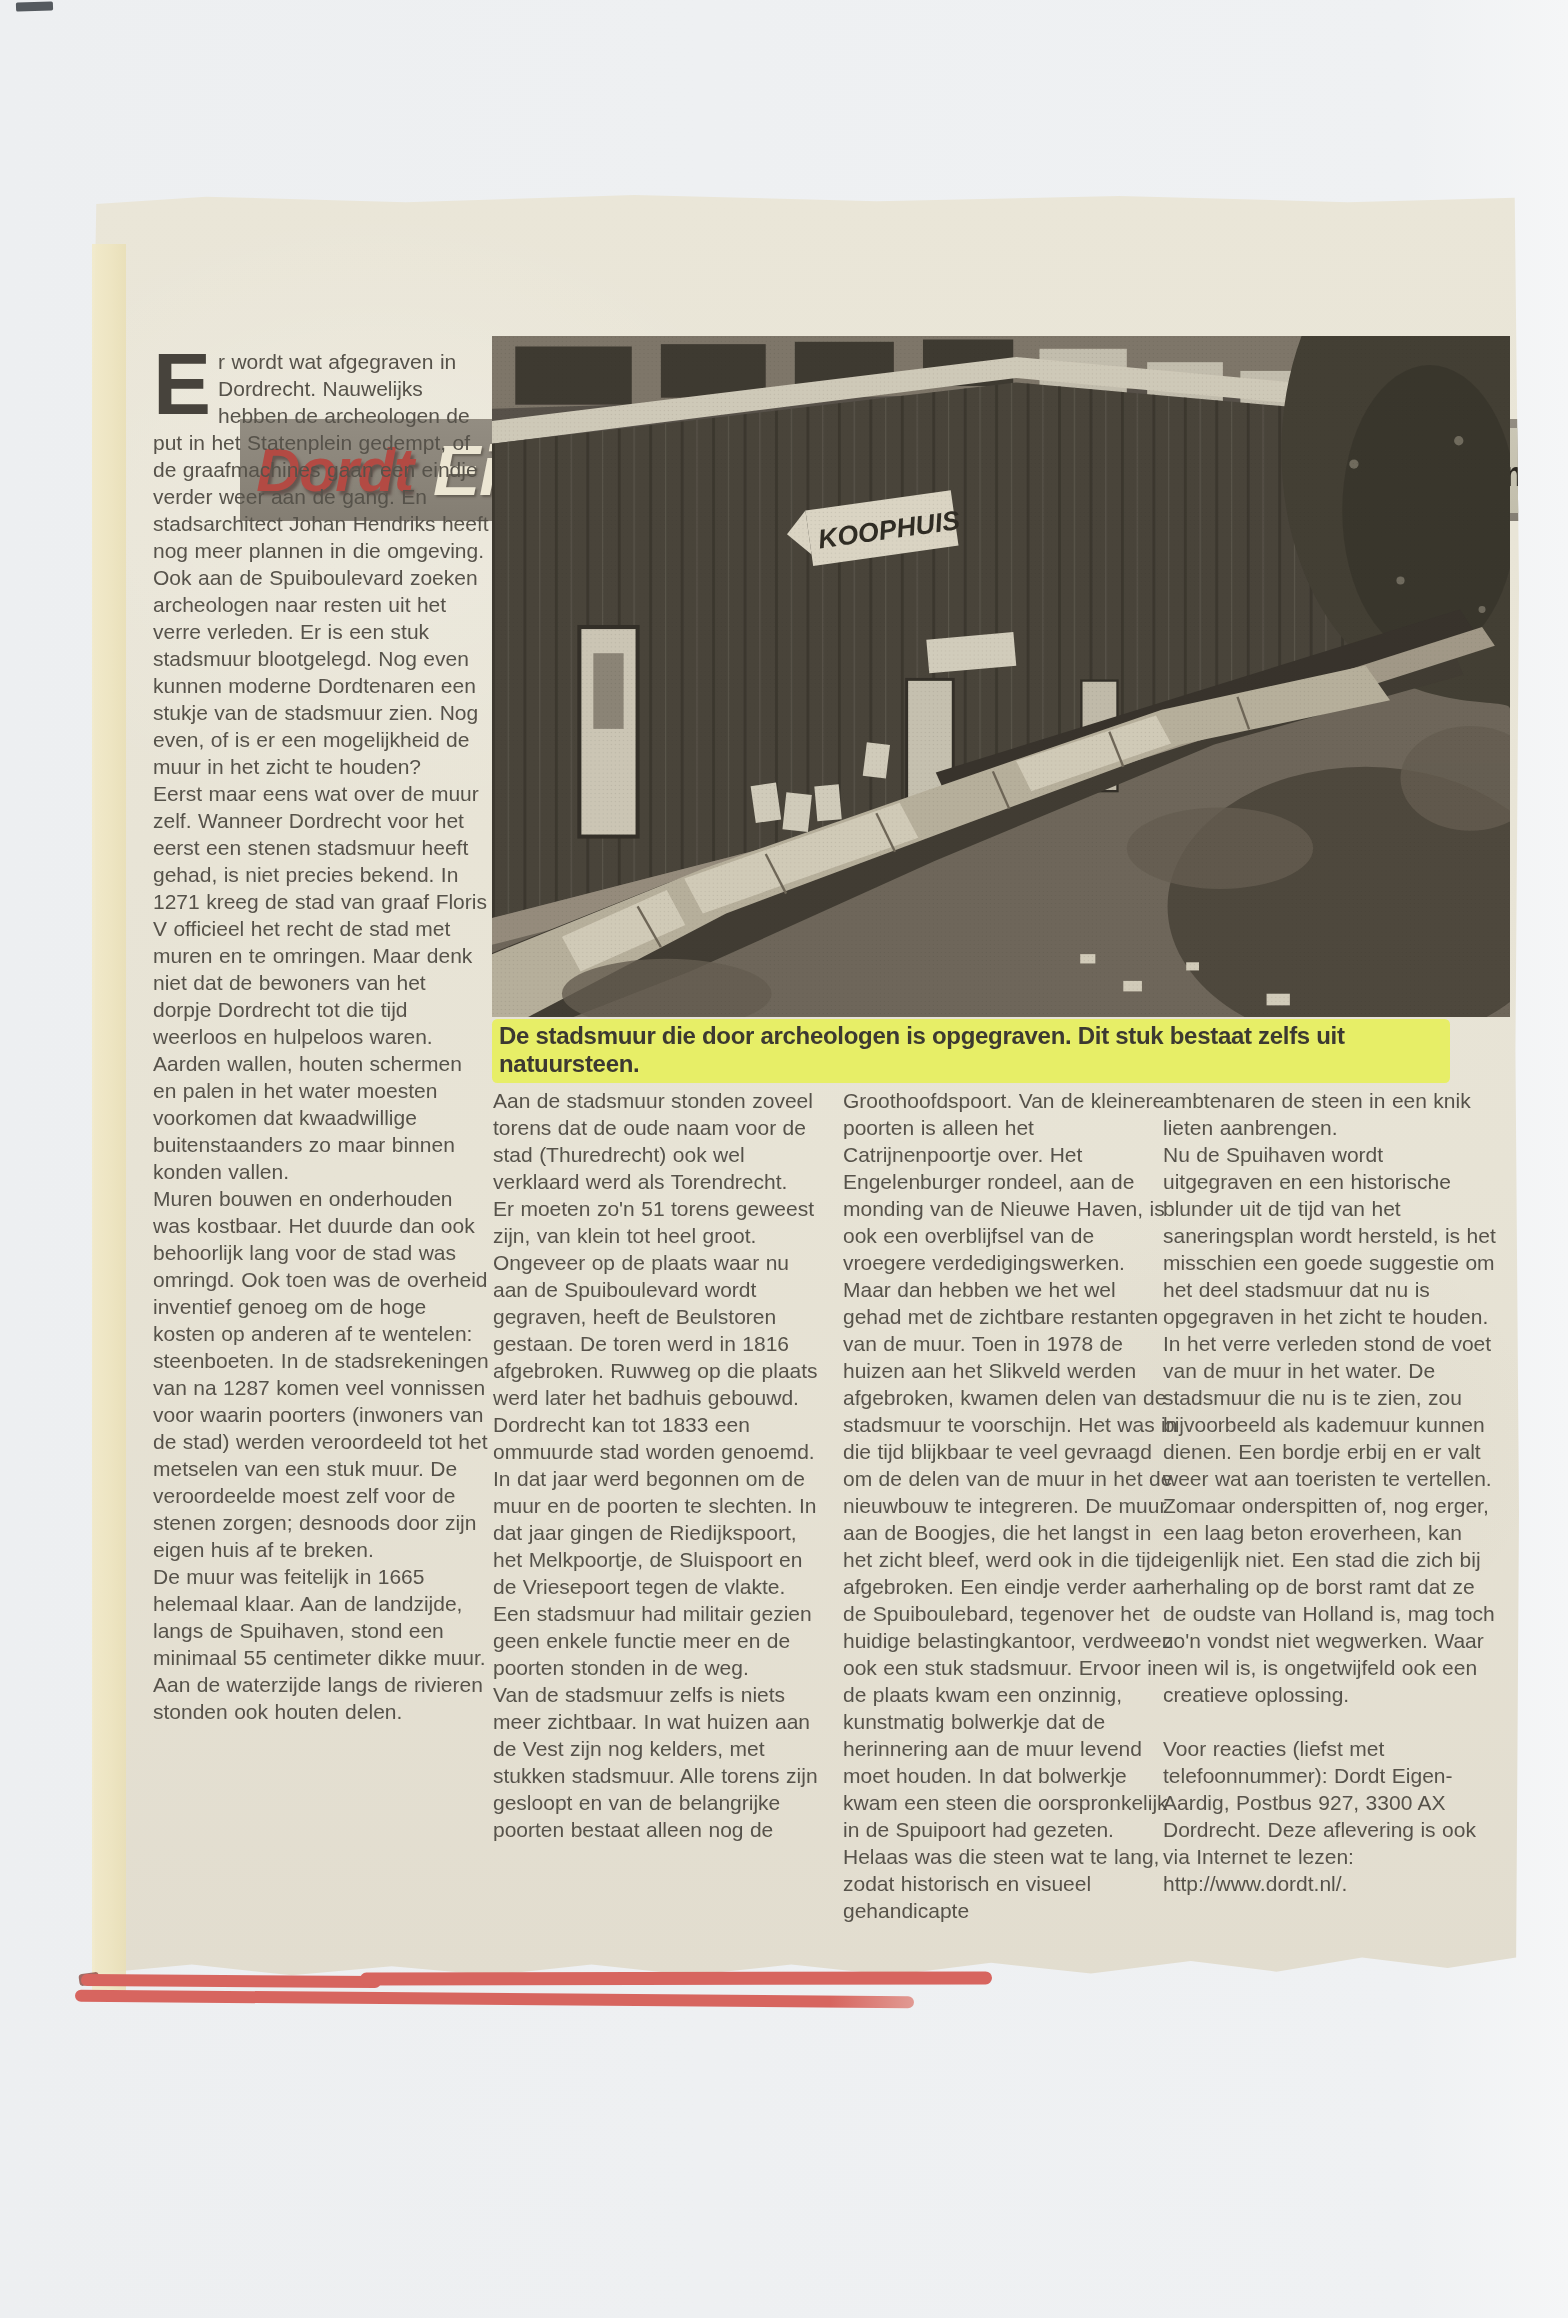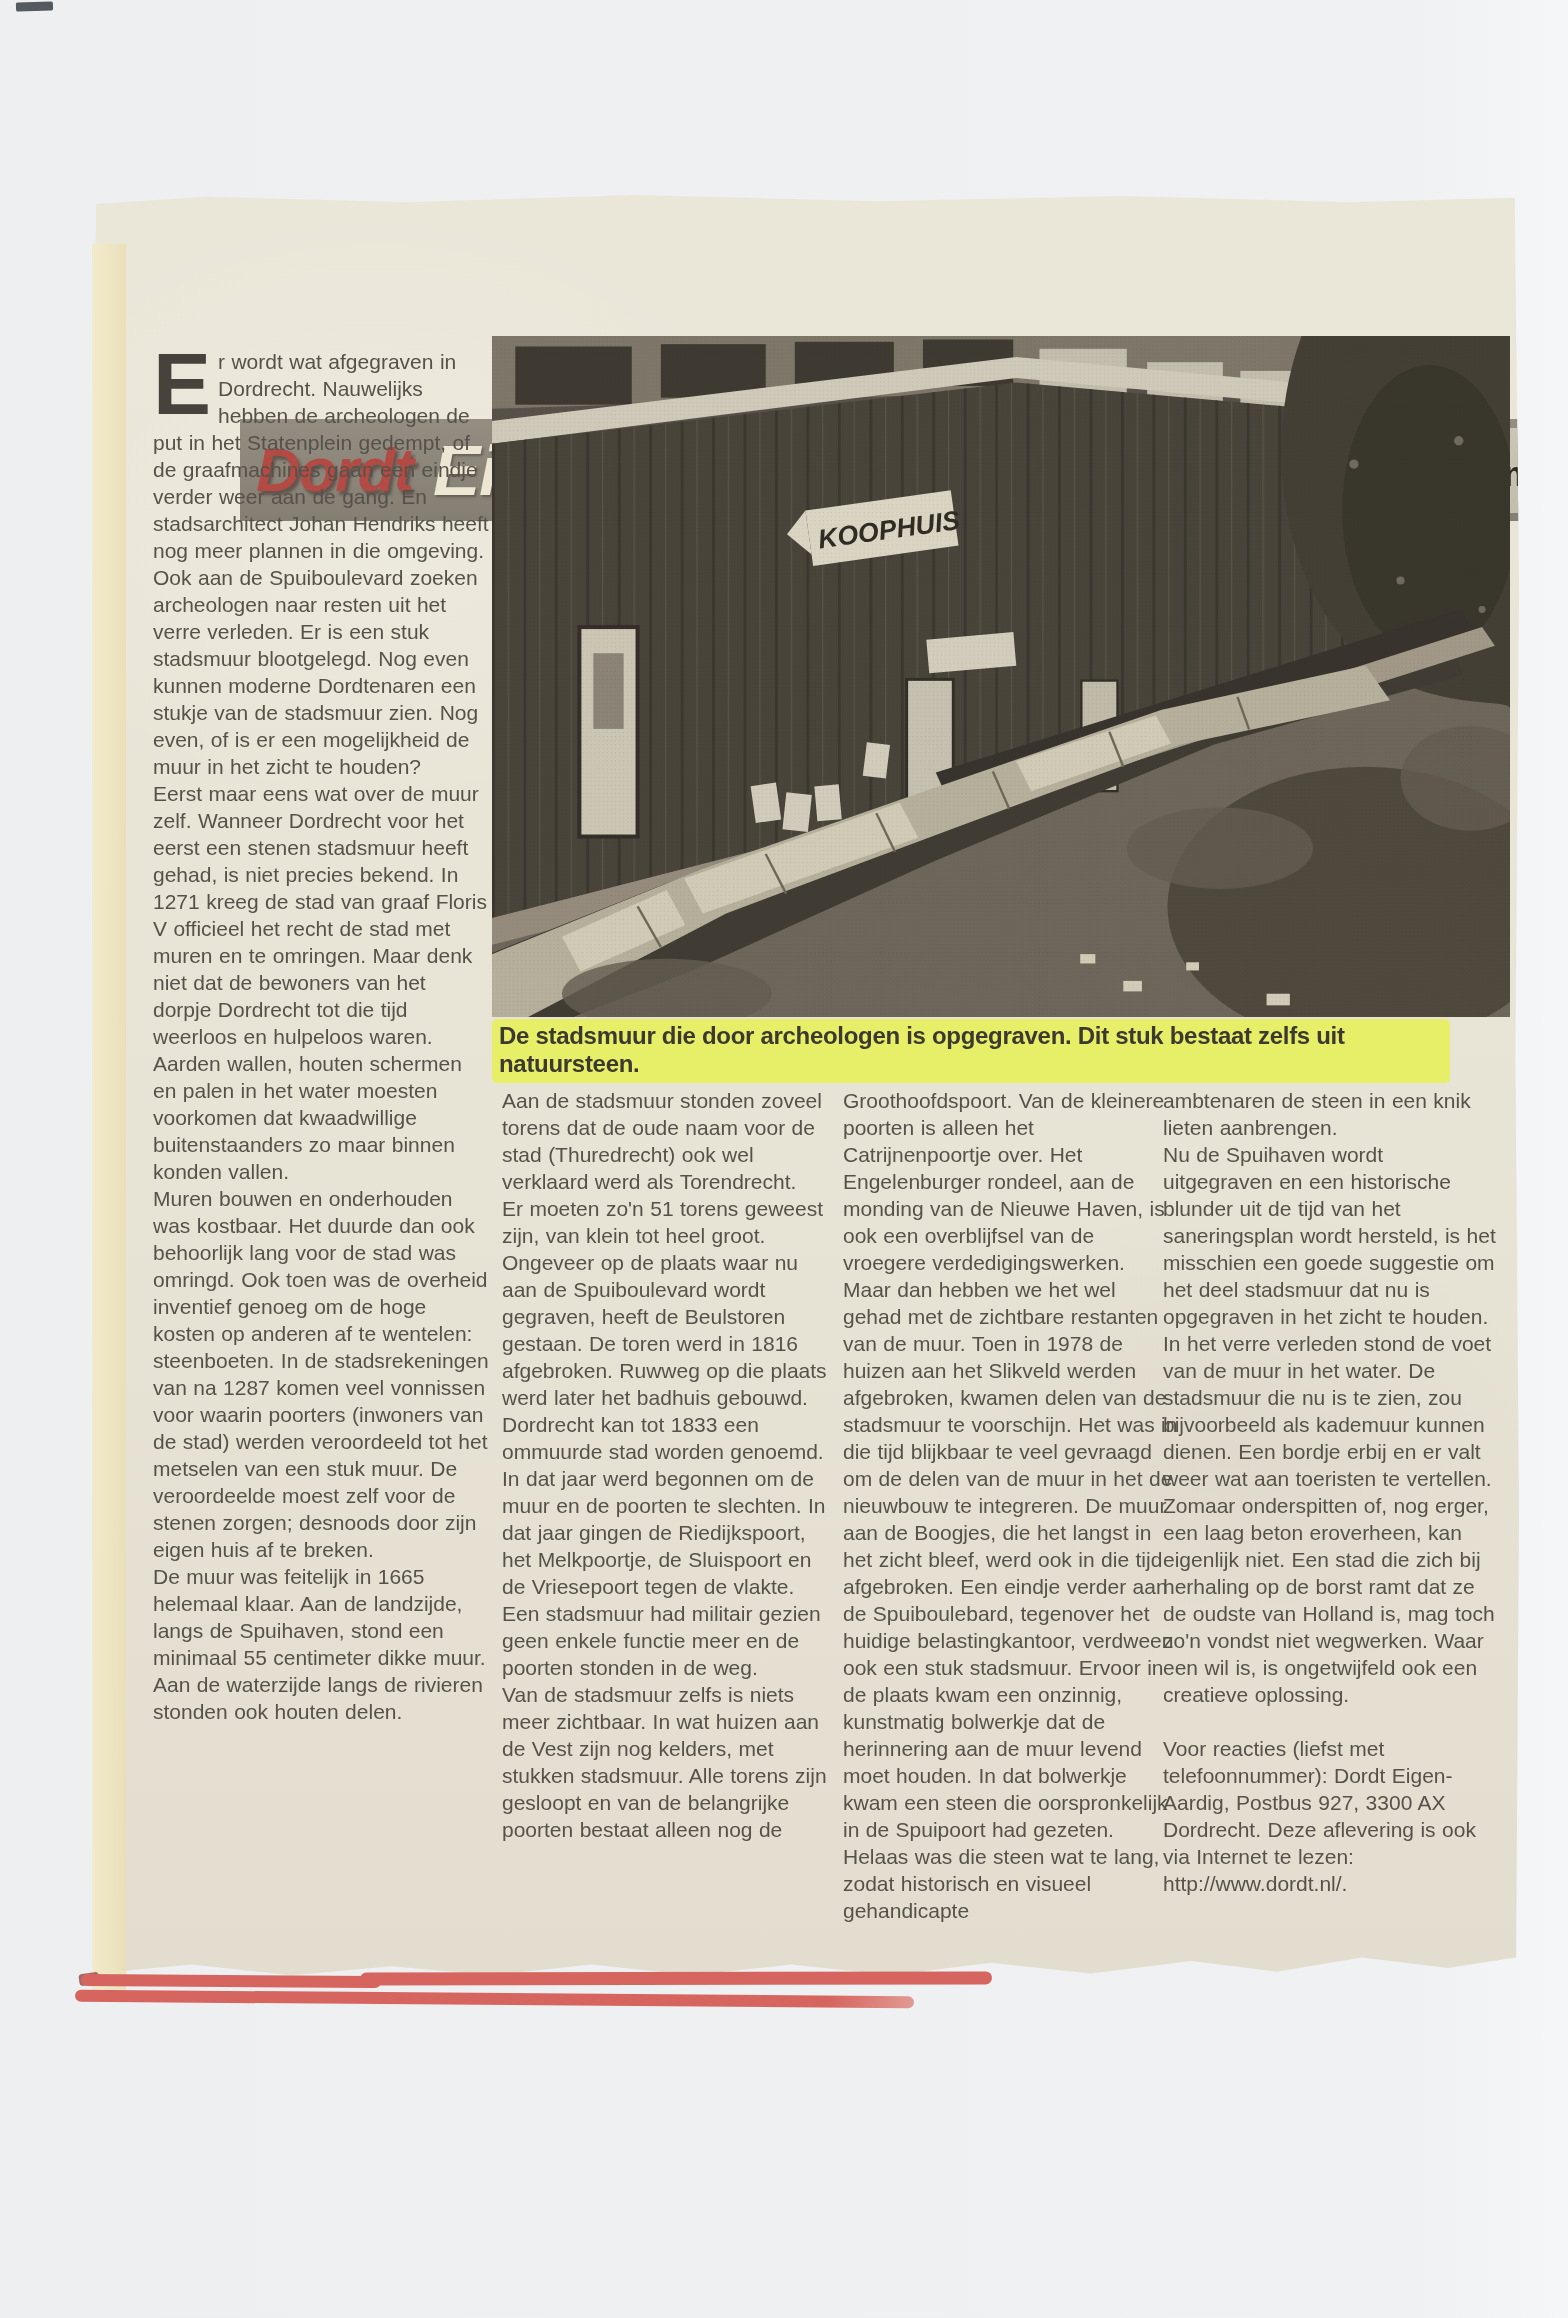--- a/index.html
+++ b/index.html
@@ -201,21 +201,21 @@
   </div>
 
   <div class="col col1" style="left:61px;top:153px;">
     <p><span class="dropcap">E</span><span>r wordt wat afgegraven in Dordrecht. Nauwelijks hebben de archeologen de put in het Statenplein gedempt, of de graafmachines gaan een eindje verder weer aan de gang. En stadsarchitect Johan Hendriks heeft nog meer plannen in die omgeving.</span></p>
 
   <p>Ook aan de Spuiboulevard zoeken archeologen naar resten uit het verre verleden. Er is een stuk stadsmuur blootgelegd. Nog even kunnen moderne Dordtenaren een stukje van de stadsmuur zien. Nog even, of is er een mogelijkheid de muur in het zicht te houden?</p>
       <p>Eerst maar eens wat over de muur zelf. Wanneer Dordrecht voor het eerst een stenen stadsmuur heeft gehad, is niet precies bekend. In 1271 kreeg de stad van graaf Floris V officieel het recht de stad met muren en te omringen. Maar denk niet dat de bewoners van het dorpje Dordrecht tot die tijd weerloos en hulpeloos waren. Aarden wallen, houten schermen en palen in het water moesten voorkomen dat kwaadwillige buitenstaanders zo maar binnen konden vallen.</p>
       <p>Muren bouwen en onderhouden was kostbaar. Het duurde dan ook behoorlijk lang voor de stad was omringd. Ook toen was de overheid inventief genoeg om de hoge kosten op anderen af te wentelen: steenboeten. In de stadsrekeningen van na 1287 komen veel vonnissen voor waarin poorters (inwoners van de stad) werden veroordeeld tot het metselen van een stuk muur. De veroordeelde moest zelf voor de stenen zorgen; desnoods door zijn eigen huis af te breken.</p>
       <p>De muur was feitelijk in 1665 helemaal klaar. Aan de landzijde, langs de Spuihaven, stond een minimaal 55 centimeter dikke muur. Aan de waterzijde langs de rivieren stonden ook houten delen.</p>
     </div>
-  <div class="col col2" style="left:410px;top:892px;">
+  <div class="col col2" style="left:401px;top:892px;">
 
   <p>Aan de stadsmuur stonden zoveel torens dat de oude naam voor de stad (Thuredrecht) ook wel verklaard werd als Torendrecht.</p>
       <p>Er moeten zo'n 51 torens geweest zijn, van klein tot heel groot. Ongeveer op de plaats waar nu aan de Spuiboulevard wordt gegraven, heeft de Beulstoren gestaan. De toren werd in 1816 afgebroken. Ruwweg op die plaats werd later het badhuis gebouwd.</p>
       <p>Dordrecht kan tot 1833 een ommuurde stad worden genoemd. In dat jaar werd begonnen om de muur en de poorten te slechten. In dat jaar gingen de Riedijkspoort, het Melkpoortje, de Sluispoort en de Vriesepoort tegen de vlakte. Een stadsmuur had militair gezien geen enkele functie meer en de poorten stonden in de weg.</p>
       <p>Van de stadsmuur zelfs is niets meer zichtbaar. In wat huizen aan de Vest zijn nog kelders, met stukken stadsmuur. Alle torens zijn gesloopt en van de belangrijke poorten bestaat alleen nog de</p>
     </div>
   <div class="col col3" style="left:751px;top:892px;">
 
   <p>Groothoofdspoort. Van de kleinere poorten is alleen het Catrijnenpoortje over. Het Engelenburger rondeel, aan de monding van de Nieuwe Haven, is ook een overblijfsel van de vroegere verdedigingswerken. Maar dan hebben we het wel gehad met de zichtbare restanten van de muur. Toen in 1978 de huizen aan het Slikveld werden afgebroken, kwamen delen van de stadsmuur te voorschijn. Het was in die tijd blijkbaar te veel gevraagd om de delen van de muur in het de nieuwbouw te integreren. De muur aan de Boogjes, die het langst in het zicht bleef, werd ook in die tijd afgebroken. Een eindje verder aan de Spuiboulebard, tegenover het huidige belastingkantoor, verdween ook een stuk stadsmuur. Ervoor in de plaats kwam een onzinnig, kunstmatig bolwerkje dat de herinnering aan de muur levend moet houden. In dat bolwerkje kwam een steen die oorspronkelijk in de Spuipoort had gezeten. Helaas was die steen wat te lang, zodat historisch en visueel gehandicapte</p>
     </div>

